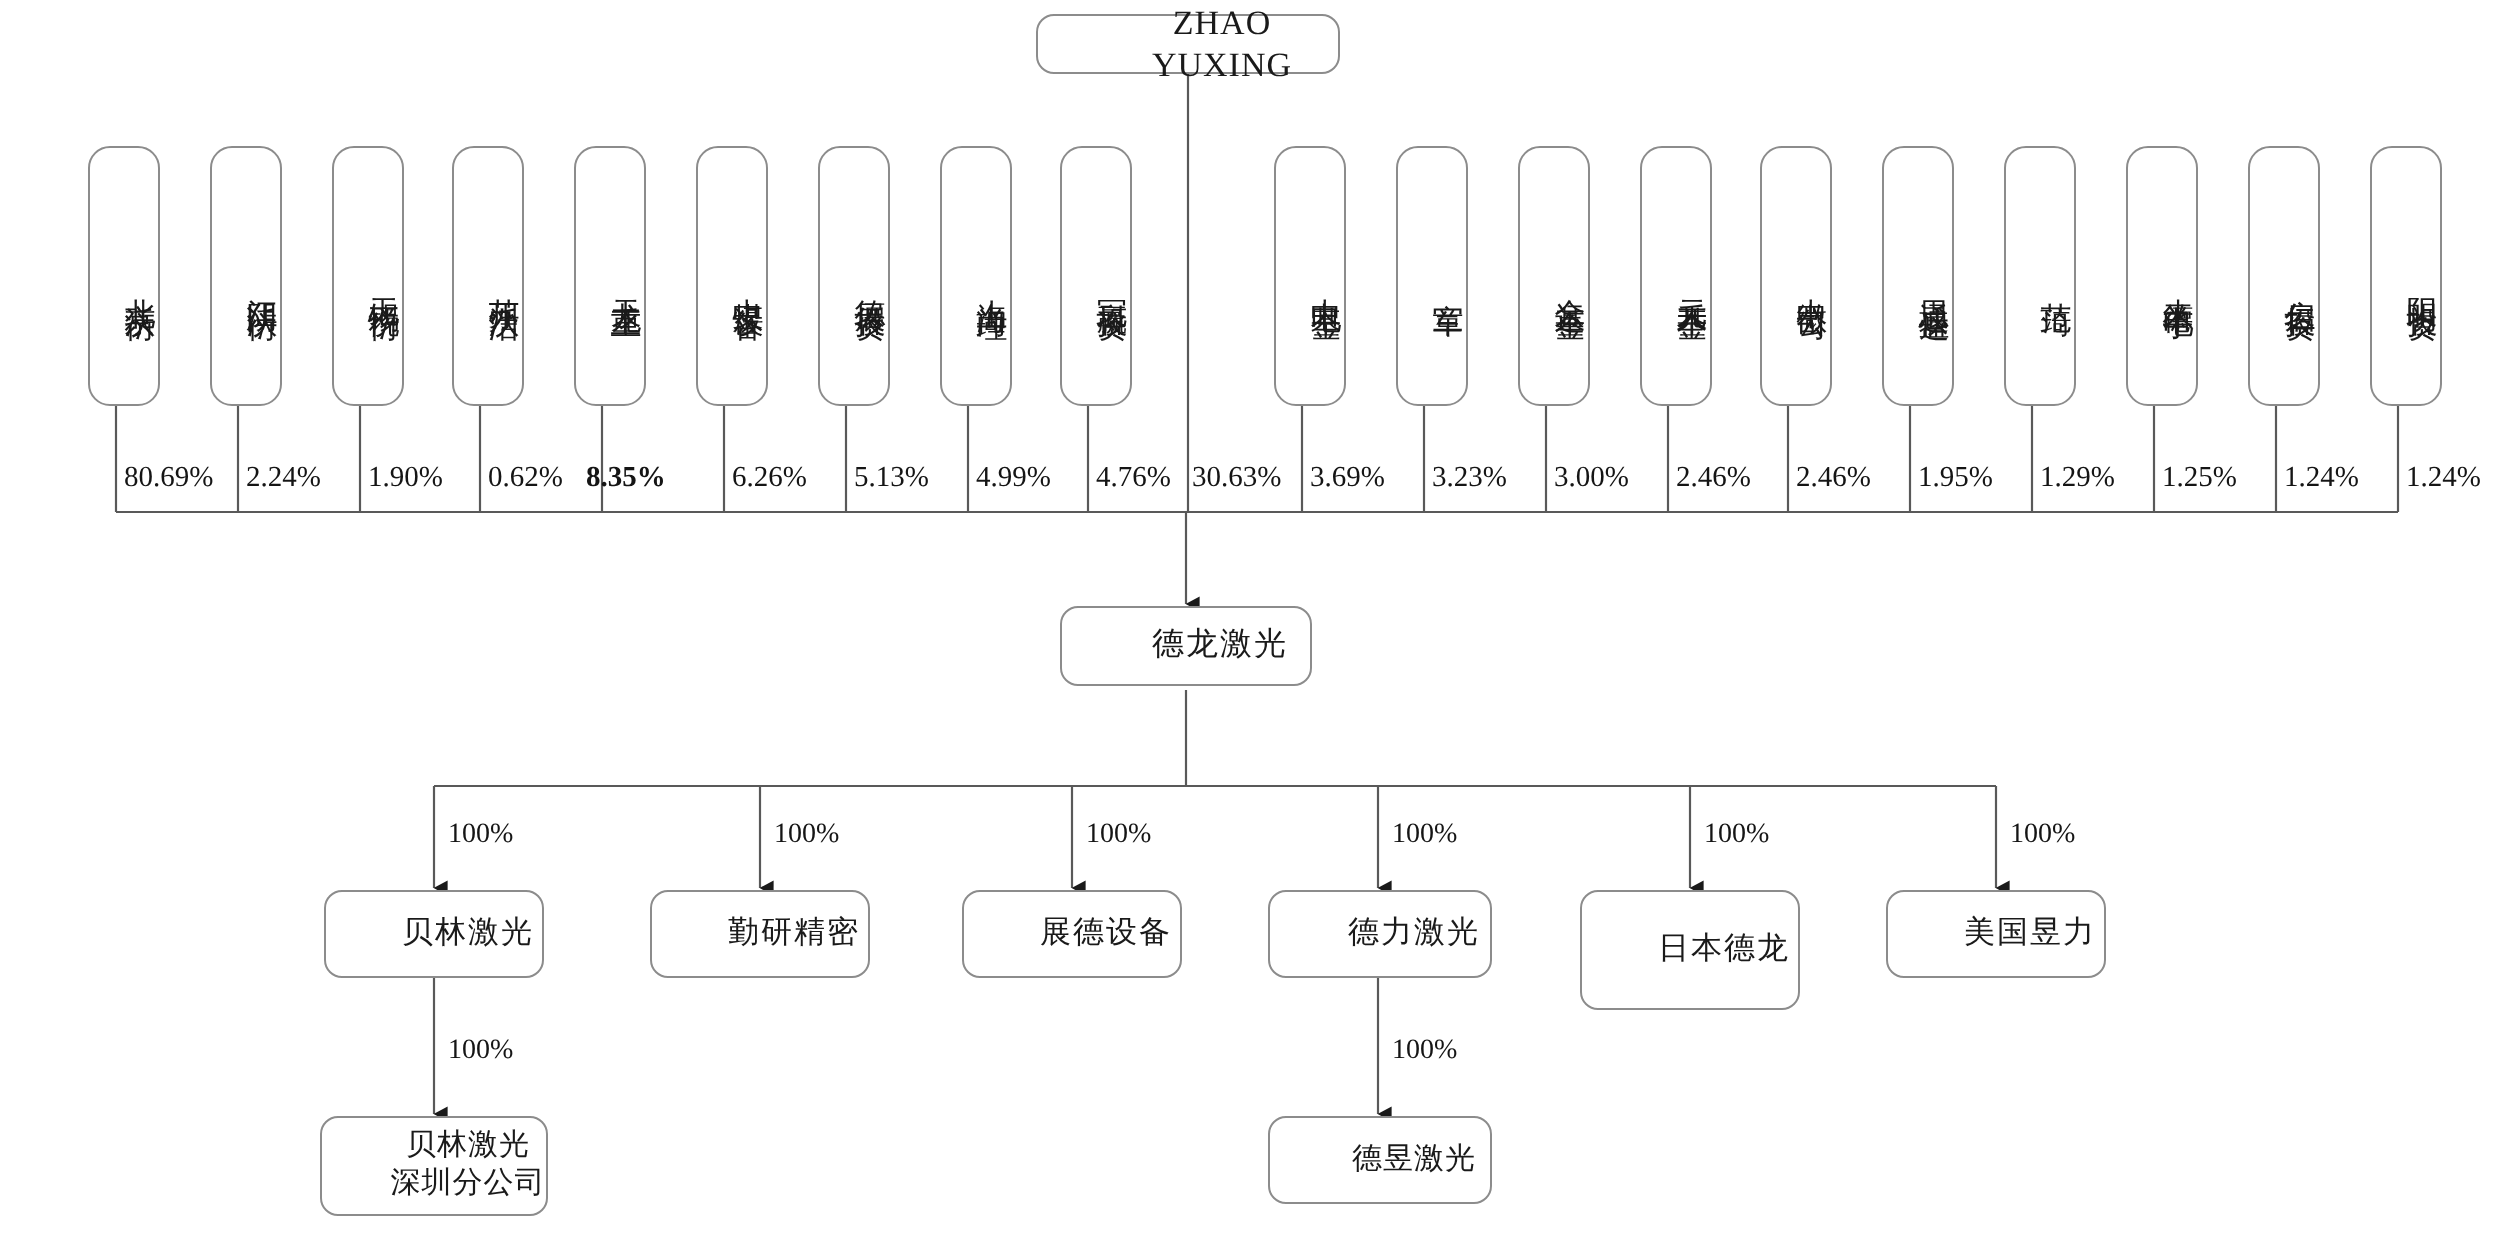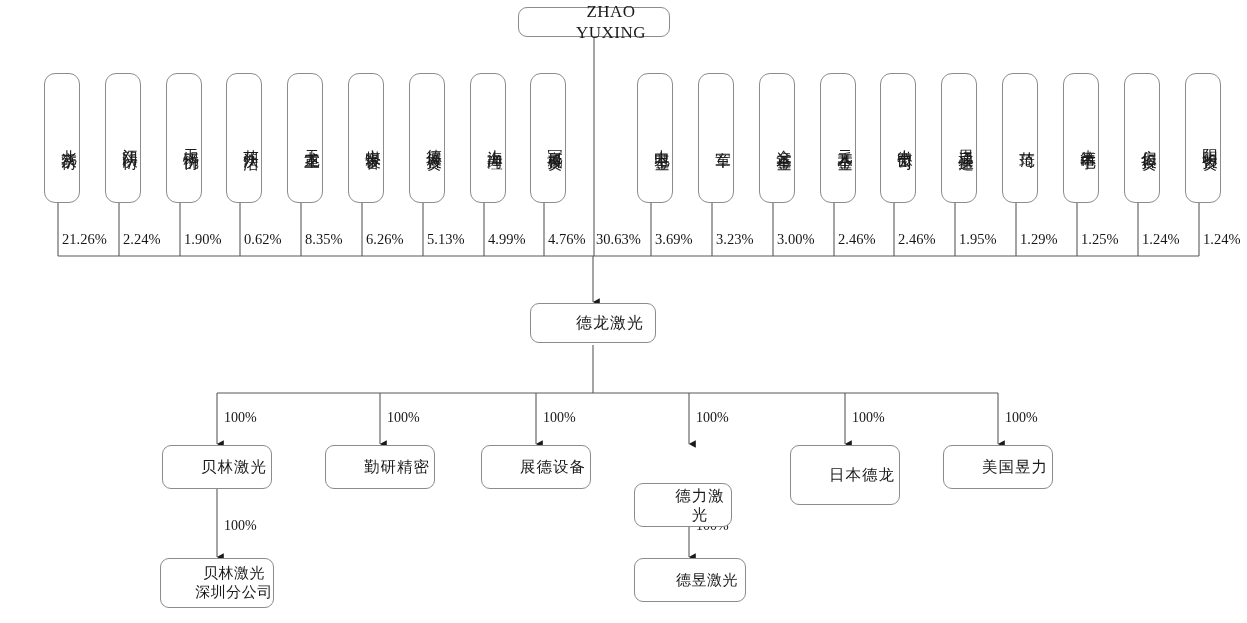--- a/index.html
+++ b/index.html
@@ -189,25 +189,25 @@
         <span>来德电子</span>
       </div>
       <div class="node vert" style="left: 1124px; top: 73px; width: 28px; height: 130px;">
         <span>启仁投资</span>
       </div>
       <div class="node vert" style="left: 1185px; top: 73px; width: 28px; height: 130px;">
         <span>阳明投资</span>
       </div>
     </div>
   <div id="pct-layer">
-      <div class="pct" style="left: 62px; top: 231px;">21.26%</div>
+      <div class="pct" style="left: 62px; top: 231px;">80.69%</div>
       <div class="pct" style="left: 123px; top: 231px;">2.24%</div>
       <div class="pct" style="left: 184px; top: 231px;">1.90%</div>
       <div class="pct" style="left: 244px; top: 231px;">0.62%</div>
-      <div class="pct" style="left: 305px; top: 231px;">8.35%</div>
+      <div class="pct" style="left: 293px; top: 231px; font-weight: bold;">8.35%</div>
       <div class="pct" style="left: 366px; top: 231px;">6.26%</div>
       <div class="pct" style="left: 427px; top: 231px;">5.13%</div>
       <div class="pct" style="left: 488px; top: 231px;">4.99%</div>
       <div class="pct" style="left: 548px; top: 231px;">4.76%</div>
       <div class="pct" style="left: 655px; top: 231px;">3.69%</div>
       <div class="pct" style="left: 716px; top: 231px;">3.23%</div>
       <div class="pct" style="left: 777px; top: 231px;">3.00%</div>
       <div class="pct" style="left: 838px; top: 231px;">2.46%</div>
       <div class="pct" style="left: 898px; top: 231px;">2.46%</div>
       <div class="pct" style="left: 959px; top: 231px;">1.95%</div>
@@ -228,21 +228,21 @@
   <div id="subsidiary-layer">
       <div class="node sub" style="left: 162px; top: 445px; width: 110px; height: 44px;">
         <span>贝林激光</span>
       </div>
       <div class="node sub" style="left: 325px; top: 445px; width: 110px; height: 44px;">
         <span>勤研精密</span>
       </div>
       <div class="node sub" style="left: 481px; top: 445px; width: 110px; height: 44px; text-align: center;">
         <span>展德设备</span>
       </div>
-      <div class="node sub" style="left: 634px; top: 445px; width: 98px; height: 44px; margin-top: 38px;">
+      <div class="node sub" style="left: 634px; top: 445px; width: 112px; height: 44px;">
         <span>德力激光</span>
       </div>
       <div class="node sub" style="left: 790px; top: 445px; width: 110px; height: 60px;">
         <span>日本德龙</span>
       </div>
       <div class="node sub" style="left: 943px; top: 445px; width: 110px; height: 44px;">
         <span>美国昱力</span>
       </div>
     </div>
   <div id="grandchild-layer">

